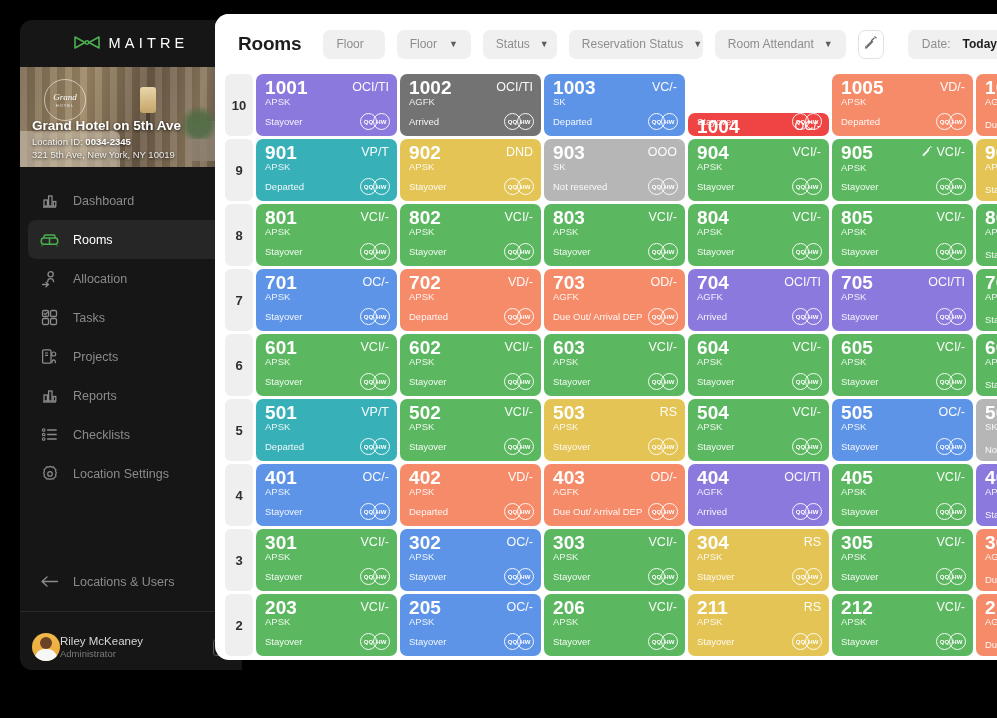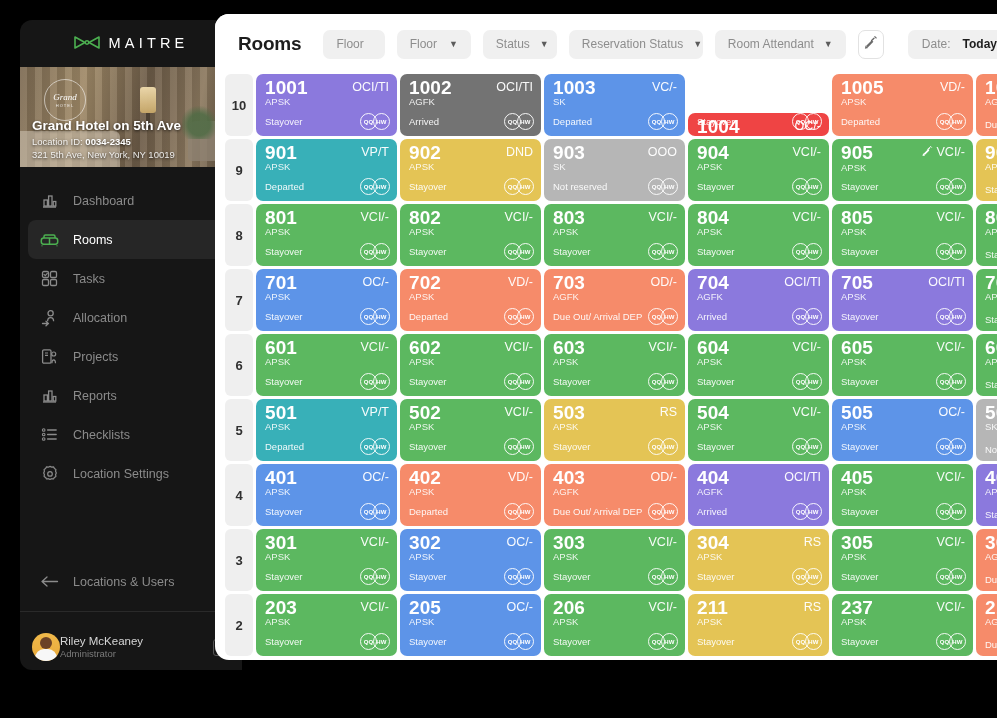--- a/index.html
+++ b/index.html
@@ -244,40 +244,40 @@
               <rect x="1.3" y="5" width="16.4" height="6.2" rx="2.4" stroke="#4caf50" stroke-width="1.5" fill="none"></rect>
               <path d="M4 5V3.4A1.4 1.4 0 0 1 5.4 2h8.2A1.4 1.4 0 0 1 15 3.4V5" stroke="#4caf50" stroke-width="1.5" fill="none"></path>
               <path d="M9.5 5v6.2M2 12.4v.9M17 12.4v.9" stroke="#4caf50" stroke-width="1.5" fill="none"></path>
             </svg>
         </span>
         <span>Rooms</span>
       </div>
 
       <div class="nav-item">
         <span class="nav-ico">
+          <svg width="18" height="18" viewBox="0 0 18 18">
+              <circle cx="9.6" cy="4.3" r="2.6" stroke="#8b8b8b" stroke-width="1.3" fill="none"></circle>
+              <path d="M6.6 12.3c0-2.2 1.4-3.6 3-3.6s3 1.4 3 3.6" stroke="#8b8b8b" stroke-width="1.3" fill="none"></path>
+              <path d="M1.5 14.5h6M5 12.3l2.3 2.2L5 16.7" stroke="#8b8b8b" stroke-width="1.3" fill="none" stroke-linecap="round" stroke-linejoin="round"></path>
+            </svg>
+        </span>
+        <span>Allocation</span>
+      </div>
+
+      <div class="nav-item">
+        <span class="nav-ico">
           <svg width="17" height="17" viewBox="0 0 17 17">
               <rect x="1.5" y="1.5" width="6" height="6" rx="1.3" stroke="#8b8b8b" stroke-width="1.3" fill="none"></rect>
               <rect x="9.5" y="1.5" width="6" height="6" rx="1.3" stroke="#8b8b8b" stroke-width="1.3" fill="none"></rect>
               <rect x="1.5" y="9.5" width="6" height="6" rx="1.3" stroke="#8b8b8b" stroke-width="1.3" fill="none"></rect>
               <rect x="9.5" y="9.5" width="6" height="6" rx="1.3" stroke="#8b8b8b" stroke-width="1.3" fill="none"></rect>
               <path d="M3 4.4l1.3 1.3 2-2.4" stroke="#8b8b8b" stroke-width="1.2" fill="none" stroke-linecap="round"></path>
             </svg>
         </span>
         <span>Tasks</span>
-      </div>
-
-      <div class="nav-item">
-        <span class="nav-ico">
-          <svg width="18" height="18" viewBox="0 0 18 18">
-              <circle cx="9.6" cy="4.3" r="2.6" stroke="#8b8b8b" stroke-width="1.3" fill="none"></circle>
-              <path d="M6.6 12.3c0-2.2 1.4-3.6 3-3.6s3 1.4 3 3.6" stroke="#8b8b8b" stroke-width="1.3" fill="none"></path>
-              <path d="M1.5 14.5h6M5 12.3l2.3 2.2L5 16.7" stroke="#8b8b8b" stroke-width="1.3" fill="none" stroke-linecap="round" stroke-linejoin="round"></path>
-            </svg>
-        </span>
-        <span>Allocation</span>
       </div>
 
       <div class="nav-item">
         <span class="nav-ico">
           <svg width="17" height="17" viewBox="0 0 17 17">
               <rect x="1.6" y="1.8" width="8.4" height="13.4" rx="1.3" stroke="#8b8b8b" stroke-width="1.3" fill="none"></rect>
               <path d="M4 5h3M4 7.3h3" stroke="#8b8b8b" stroke-width="1.2"></path>
               <circle cx="12.7" cy="6" r="2" stroke="#8b8b8b" stroke-width="1.2" fill="none"></circle>
               <path d="M10.9 15.2c0-2.1.8-3.4 1.8-3.4s1.8 1.3 1.8 3.4" stroke="#8b8b8b" stroke-width="1.2" fill="none"></path>
             </svg>
@@ -1128,21 +1128,21 @@
             <div class="room-foot">
               <span class="room-state">Stayover</span>
               <span class="badges">
                 <span class="badge">QQ</span>
                 <span class="badge">HW</span>
               </span>
             </div>
           </div>
           <div class="room" style="background: rgb(92, 184, 96);">
             <div class="room-top">
-              <span class="room-no">237</span>
+              <span class="room-no">212</span>
               <span class="room-code">VCI/-</span>
             </div>
             <div class="room-type">APSK</div>
             <div class="room-foot">
               <span class="room-state">Stayover</span>
               <span class="badges">
                 <span class="badge">QQ</span>
                 <span class="badge">HW</span>
               </span>
             </div>

